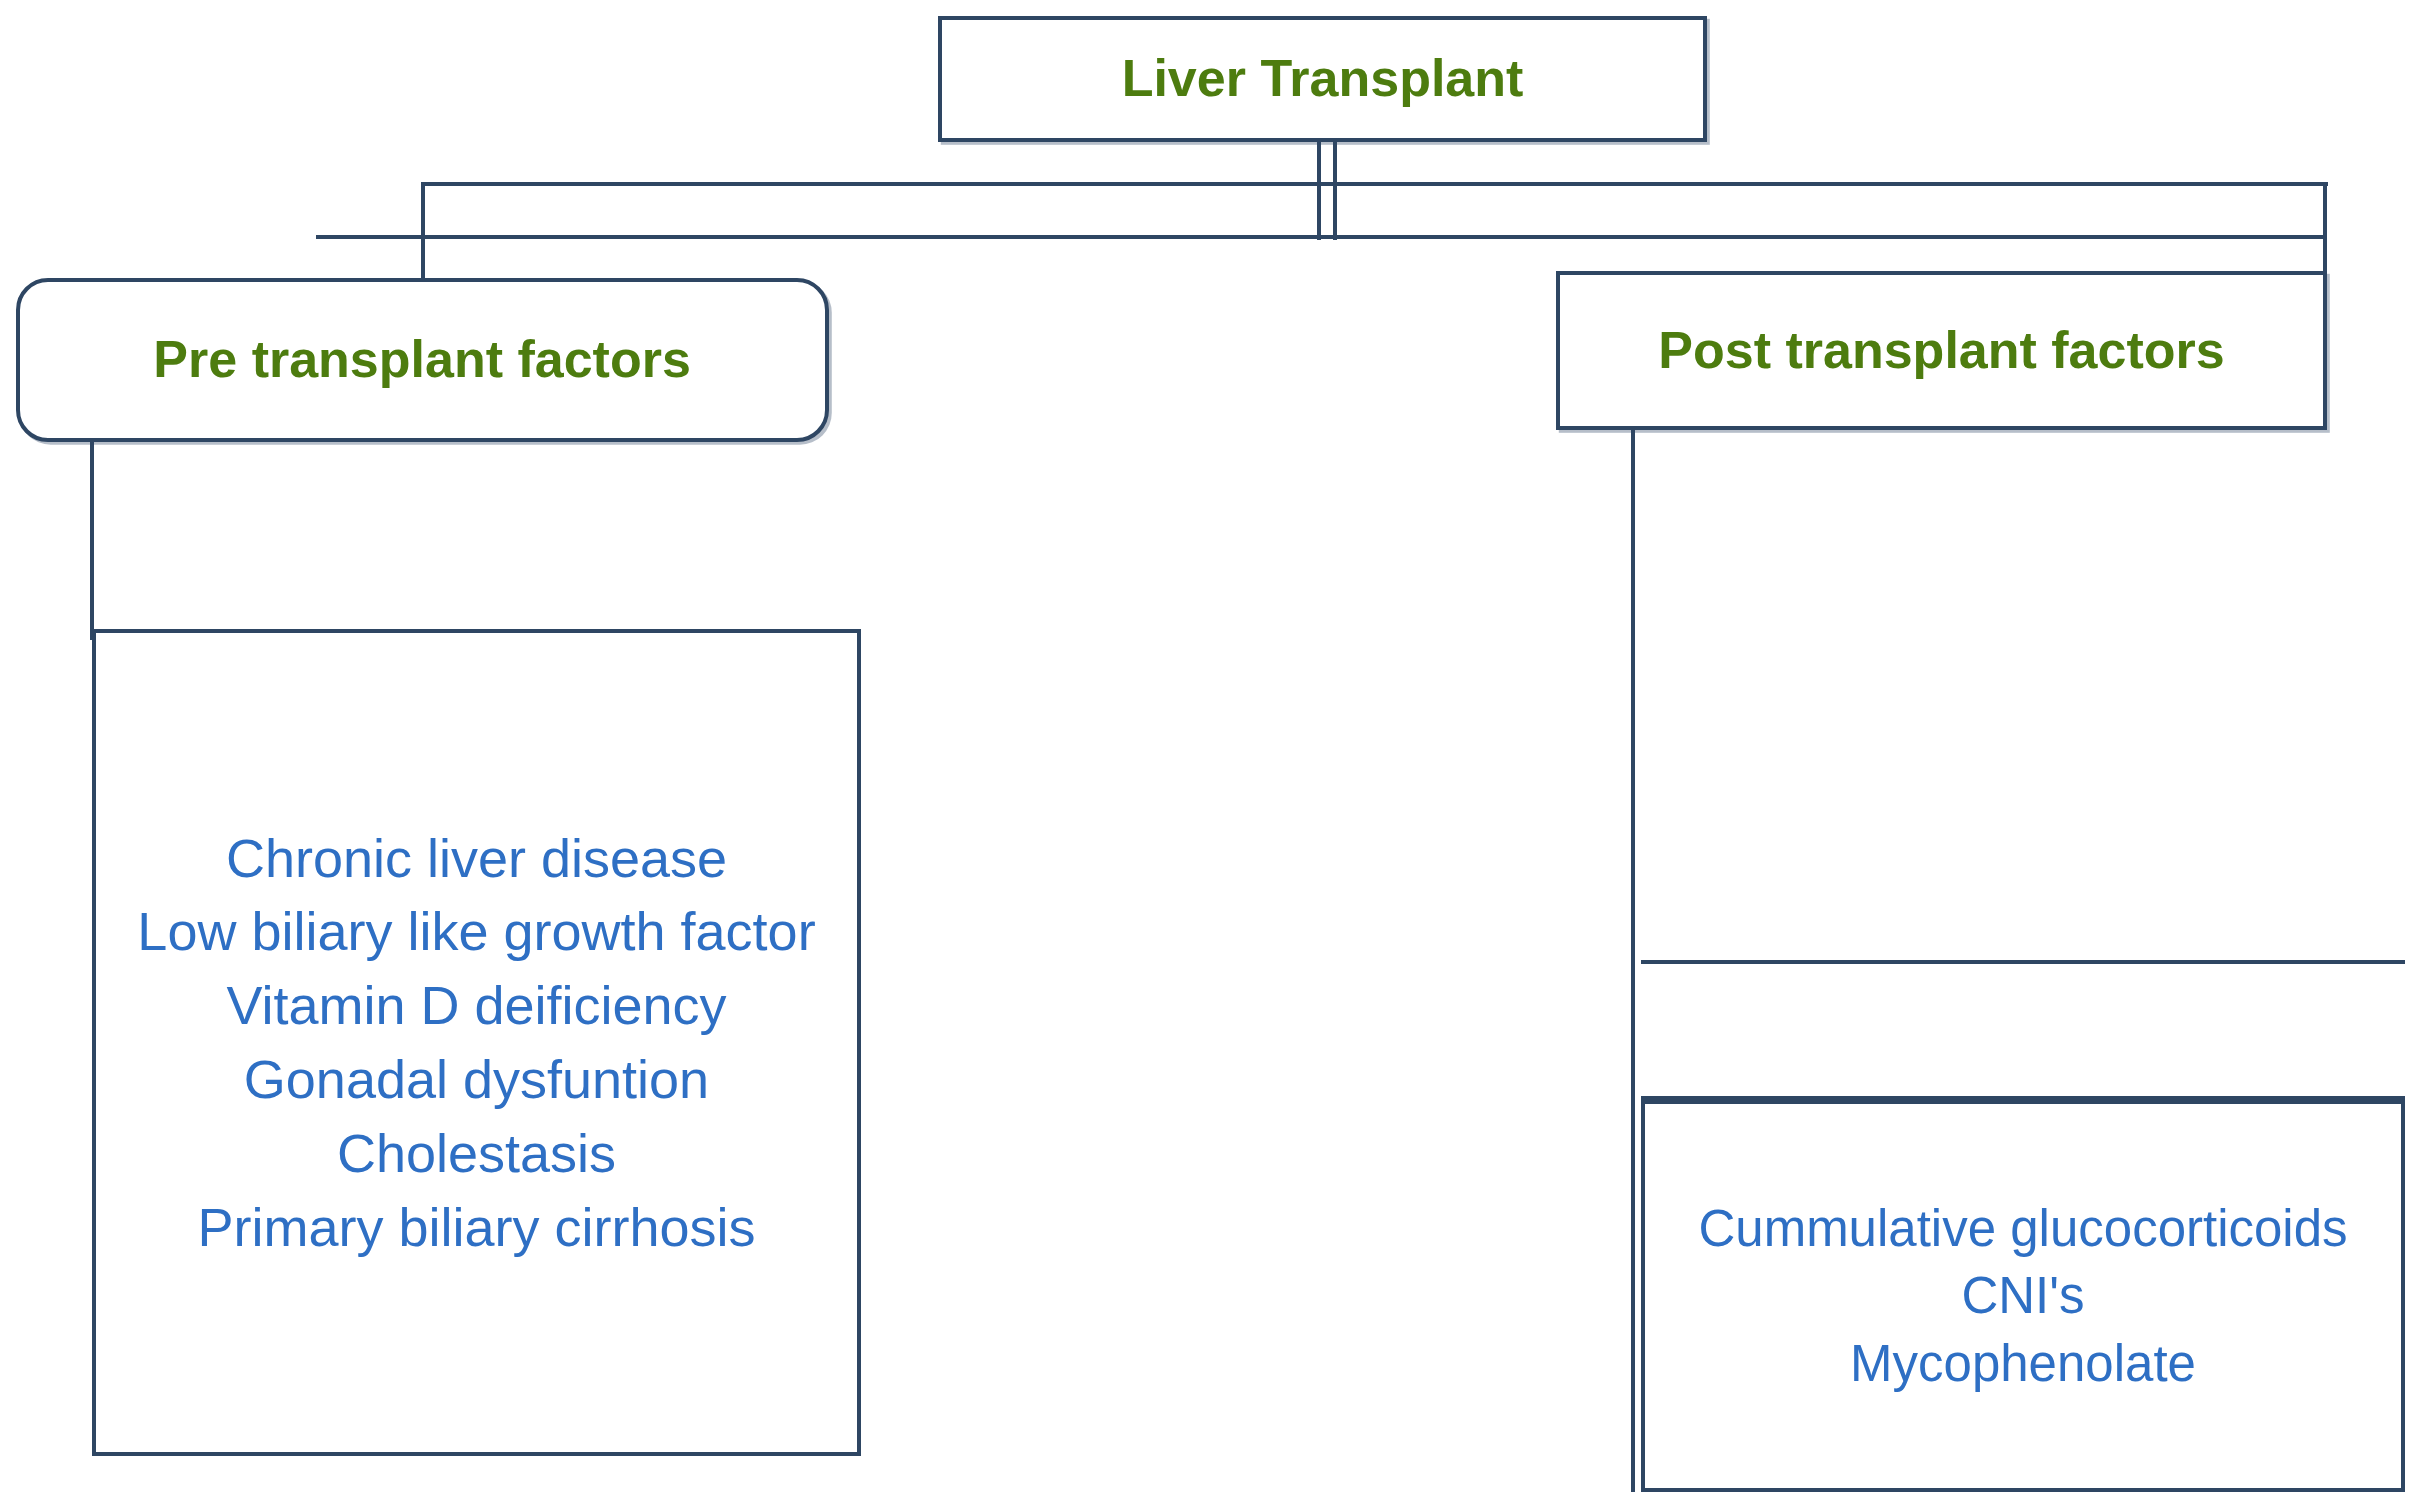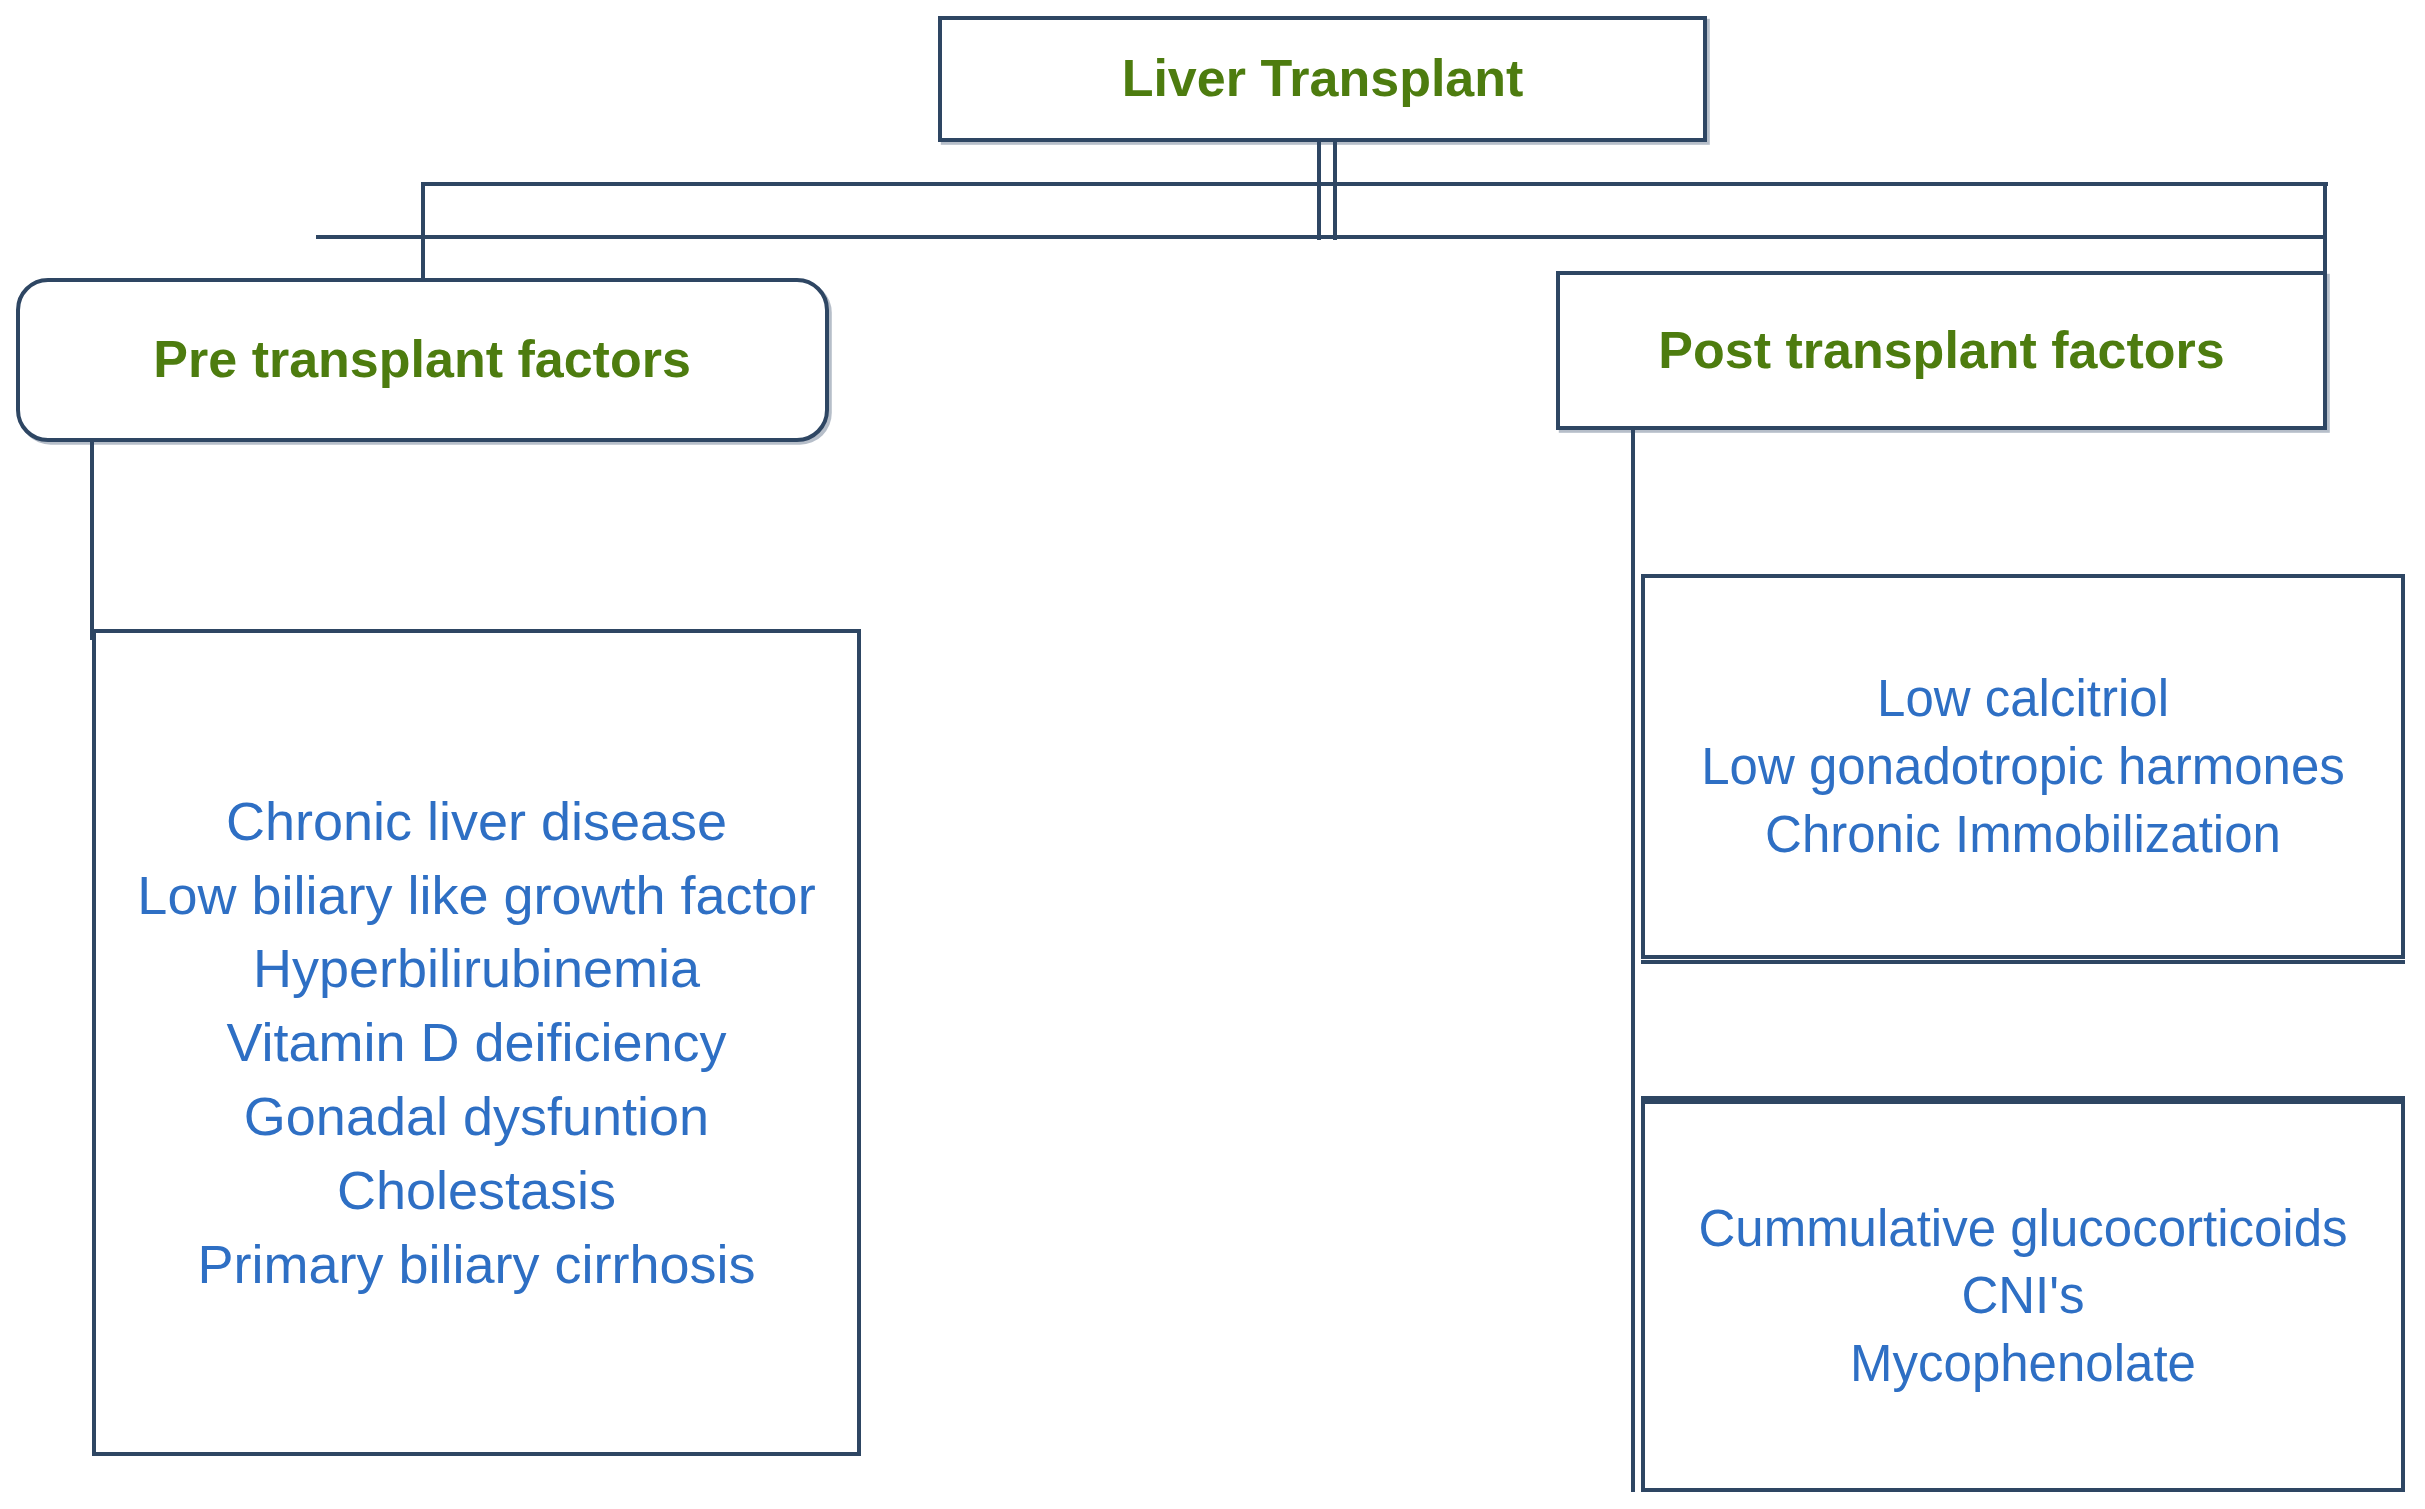--- a/index.html
+++ b/index.html
@@ -79,32 +79,26 @@
     <div class="node-title t-branch">Post transplant factors</div>
   </div>
 
   <div class="conn conn-v" style="left:90px; top:442px; width:4.2px; height:198px;"></div>
 
   <div class="conn conn-v" style="left:1631px; top:430px; width:4.2px; height:1062px;"></div>
 
   <div class="box list-left" style="left:92px; top:629px; width:769px; height:827px; justify-content:center;align-items:center;">
     <div class="list-item">Chronic liver disease</div>
     <div class="list-item">Low biliary like growth factor</div>
-    <div class="list-item">Hyperbilirubinemia</div>
     <div class="list-item">Vitamin D deificiency</div>
     <div class="list-item">Gonadal dysfuntion</div>
     <div class="list-item">Cholestasis</div>
     <div class="list-item">Primary biliary cirrhosis</div>
   </div>
 
-  <div class="box list-right" style="left:1641px; top:574px; width:764px; height:385px; justify-content:center;">
-    <div class="list-item">Low calcitriol</div>
-    <div class="list-item">Low gonadotropic harmones</div>
-    <div class="list-item">Chronic Immobilization</div>
-  </div>
 
   <div class="box" style="left:1641px; top:960px; width:764px; height:140px; border-left:none; border-right:none;"></div>
 
   <div class="box list-right" style="left:1641px; top:1100px; width:764px; height:392px; justify-content:center;">
     <div class="list-item">Cummulative glucocorticoids</div>
     <div class="list-item">CNI's</div>
     <div class="list-item">Mycophenolate</div>
   </div>
 
 </div>

